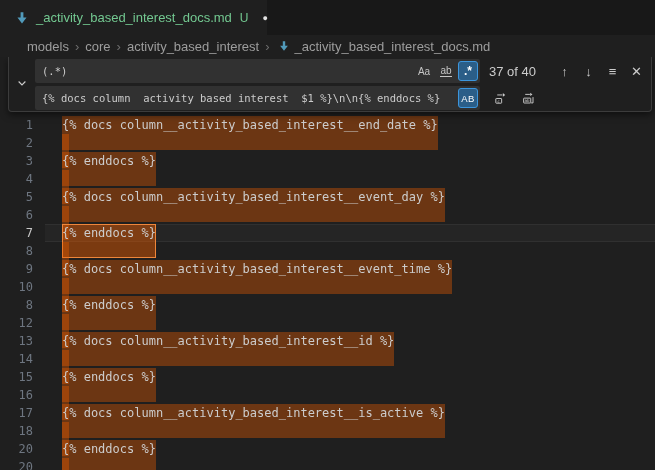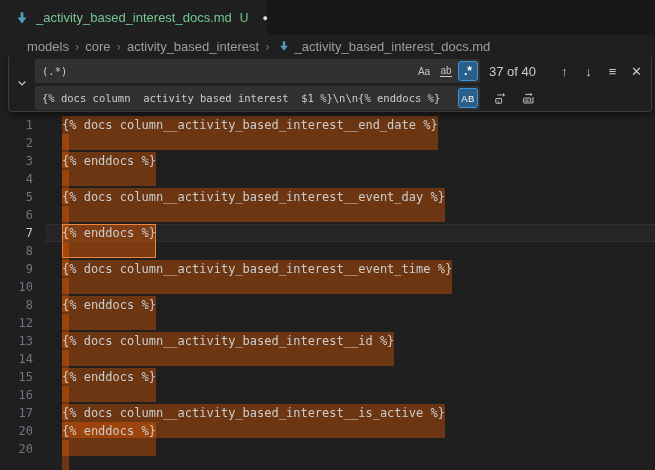--- a/index.html
+++ b/index.html
@@ -212,20 +212,24 @@
         <div class="line-num">15</div>
         <div class="line-code"><span class="match">{% enddocs %}</span></div>
       </div>
       <div class="line-row">
         <div class="line-num">16</div>
         <div class="line-code"><span class="match empty"></span></div>
       </div>
       <div class="line-row">
         <div class="line-num">17</div>
         <div class="line-code"><span class="match">{% docs column__activity_based_interest__is_active %}</span></div>
+      </div>
+      <div class="line-row">
+        <div class="line-num">18</div>
+        <div class="line-code"><span class="match empty"></span></div>
       </div>
       <div class="line-row">
         <div class="line-num">20</div>
         <div class="line-code"><span class="match">{% enddocs %}</span></div>
       </div>
       <div class="line-row">
         <div class="line-num">20</div>
         <div class="line-code"><span class="match empty"></span></div>
       </div>
     </div>

